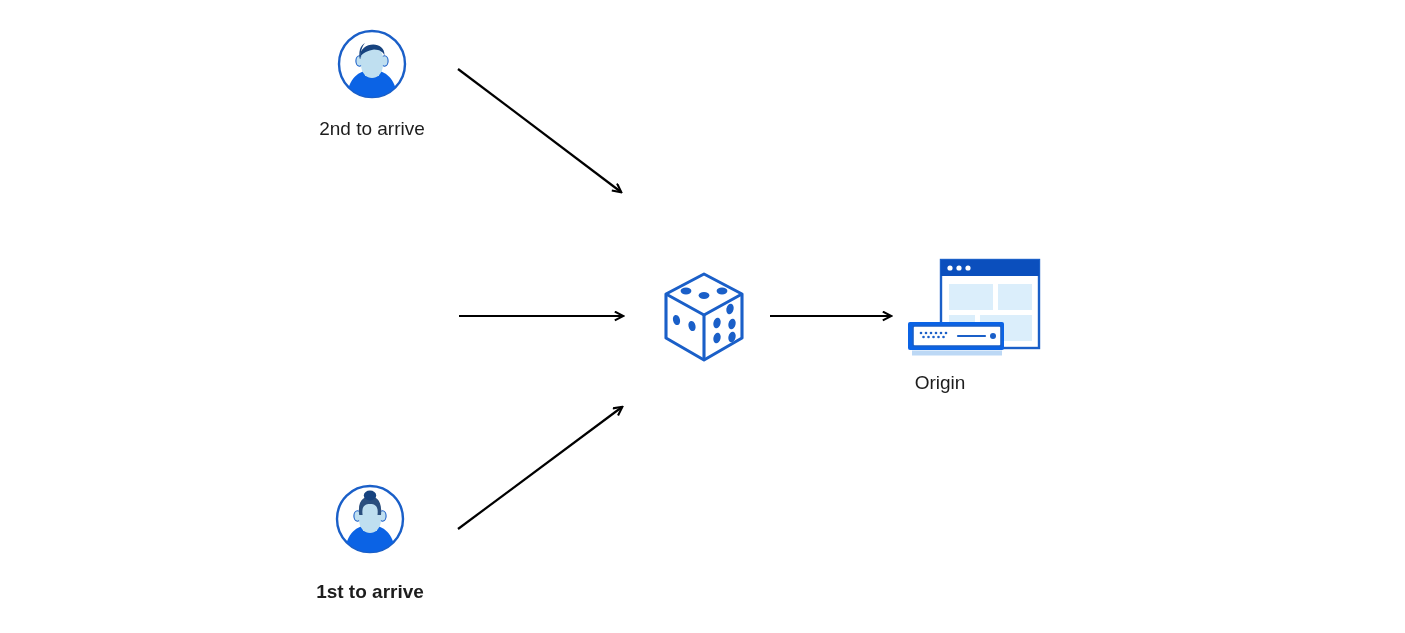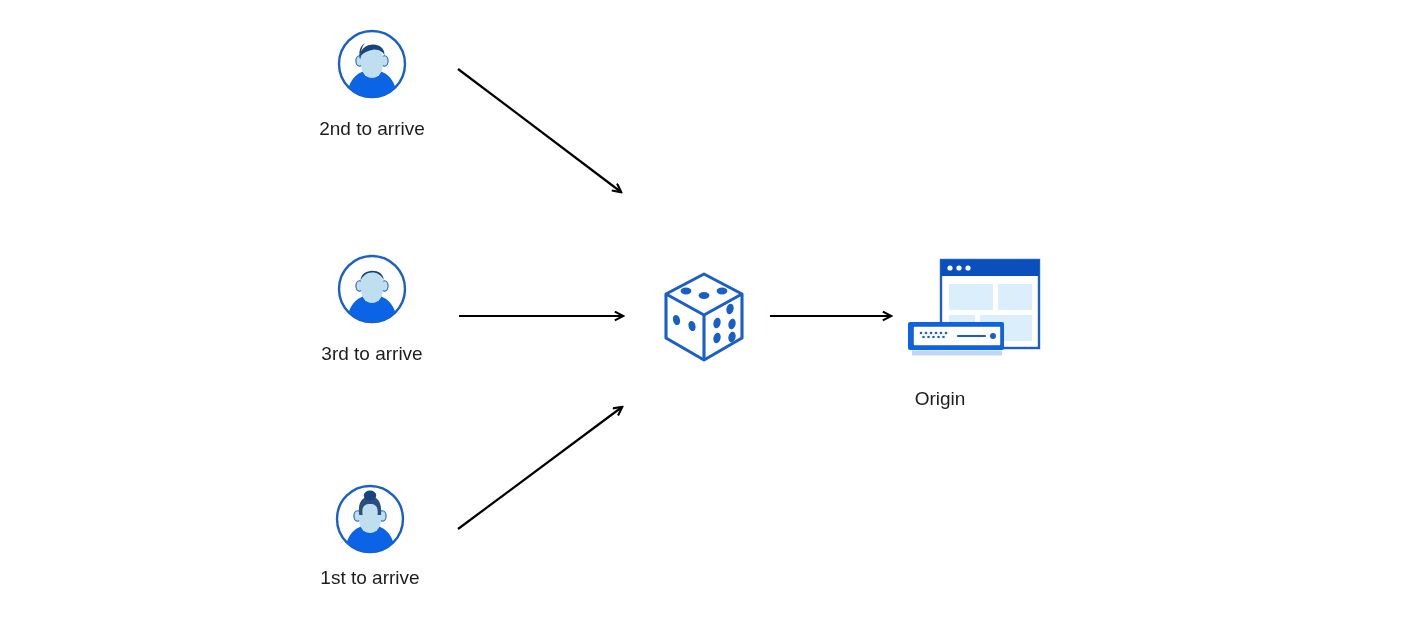--- a/index.html
+++ b/index.html
@@ -87,61 +87,41 @@
           <ellipse cx="48.5" cy="33" rx="3.6" ry="5.2" fill="#bfdff0" stroke="#1a5fc8" stroke-width="1.1"></ellipse>
           <path d="M25 30 C25 16 47 16 47 30 L47 36 C47 46 41 50 36 50 C31 50 25 46 25 36 Z" fill="#bfdff0"></path>
           <path d="M24.2 29 C23 14 49 11.5 48.5 27.5 C47.5 24.5 44 21.5 38 21.5 C32 22.6 27 24.5 24.2 29 Z" fill="#17437f"></path>
           <path d="M23.6 30.5 C22.4 20 26 16.5 29 15.2 C25.5 18.6 24.6 24 24.6 30.8 Z" fill="#17437f"></path>
         </g>
       </svg>
     </div>
     <div class="node-label" style="margin-top:17px;">2nd to arrive</div>
   </div>
 
-  <div class="node avatar-node" style="left:312px; top:253px;">
-    <div class="avatar-wrap">
-      <svg width="72" height="72" viewBox="0 0 72 72">
-        <clipPath id="cl-b">
-            <circle cx="36" cy="36" r="33"></circle>
-          </clipPath>
-        <circle cx="36" cy="36" r="33" fill="#ffffff" stroke="#1a5fc8" stroke-width="2.4"></circle>
-        <g clip-path="url(#cl-b)">
-          <path d="M36 42 C21 42 12 52 10 72 L62 72 C60 52 51 42 36 42 Z" fill="#0b63e5"></path>
-          <path d="M29 38 h14 v10 h-14 z" fill="#bfdff0"></path>
-          <path d="M30 46 q6 5 12 0 l0 -6 h-12 z" fill="#a9d4ec"></path>
-          <ellipse cx="23.5" cy="33" rx="3.6" ry="5.2" fill="#bfdff0" stroke="#1a5fc8" stroke-width="1.1"></ellipse>
-          <ellipse cx="48.5" cy="33" rx="3.6" ry="5.2" fill="#bfdff0" stroke="#1a5fc8" stroke-width="1.1"></ellipse>
-          <path d="M25 30 C25 16 47 16 47 30 L47 36 C47 46 41 50 36 50 C31 50 25 46 25 36 Z" fill="#bfdff0"></path>
-          <path d="M24.6 28 C24 14.5 48 14.5 47.6 27 C45.5 22 41 19.5 36 19.5 C31 19.5 26.6 22.5 24.6 28 Z" fill="#17437f"></path>
-        </g>
-      </svg>
-    </div>
-    <div class="node-label" style="margin-top:17px;">3rd to arrive</div>
-  </div>
 
   <div class="node avatar-node" style="left:310px; top:483px;">
     <div class="avatar-wrap">
       <svg width="72" height="72" viewBox="0 0 72 72">
         <clipPath id="cl-c">
             <circle cx="36" cy="36" r="33"></circle>
           </clipPath>
         <circle cx="36" cy="36" r="33" fill="#ffffff" stroke="#1a5fc8" stroke-width="2.4"></circle>
         <g clip-path="url(#cl-c)">
           <path d="M36 42 C21 42 12 52 10 72 L62 72 C60 52 51 42 36 42 Z" fill="#0b63e5"></path>
           <path d="M29 38 h14 v10 h-14 z" fill="#bfdff0"></path>
           <path d="M30 46 q6 5 12 0 l0 -6 h-12 z" fill="#a9d4ec"></path>
           <ellipse cx="23.5" cy="33" rx="3.6" ry="5.2" fill="#bfdff0" stroke="#1a5fc8" stroke-width="1.1"></ellipse>
           <ellipse cx="48.5" cy="33" rx="3.6" ry="5.2" fill="#bfdff0" stroke="#1a5fc8" stroke-width="1.1"></ellipse>
           <path d="M25 31 C25 17 47 17 47 31 L47 36 C47 46 41 50 36 50 C31 50 25 46 25 36 Z" fill="#bfdff0"></path>
           <path d="M25.2 32 C23.2 16 31 13.5 36 13.5 C41.5 13.5 48.5 16.5 47 32 L43.5 32 C44.5 24 42 21 36 21 C30 21 27.5 24.5 28.6 32 Z" fill="#2b4f7e"></path>
           <ellipse cx="36" cy="12.5" rx="6.2" ry="5" fill="#17437f"></ellipse>
         </g>
       </svg>
     </div>
-    <div class="node-label" style="margin-top:11px;">1st to arrive</div>
+    <div class="node-label" style="margin-top:25px;font-weight:bold;">1st to arrive</div>
   </div>
 
   <div class="node" style="left:658px; top:268px;">
     <div>
       <svg width="92" height="98" viewBox="0 0 92 98">
         <g stroke="#1a5fc8" stroke-width="3.1" fill="#ffffff" stroke-linejoin="round">
           <path d="M46 6 L84 26 L84 70 L46 92 L8 70 L8 26 Z"></path>
           <path d="M8 26 L46 47 L84 26"></path>
           <path d="M46 47 L46 92"></path>
         </g>
@@ -195,16 +175,16 @@
               <circle cx="23.5" cy="82" r="1.3"></circle>
               <circle cx="28.5" cy="82" r="1.3"></circle>
             <circle cx="33.5" cy="82" r="1.3"></circle>
               <circle cx="38.5" cy="82" r="1.3"></circle>
           </g>
           <line x1="53" y1="81" x2="80" y2="81" stroke="#1a5fc8" stroke-width="2.2" stroke-linecap="round"></line>
           <circle cx="88" cy="81" r="3" fill="#1a5fc8"></circle>
         </g>
       </svg>
     </div>
-    <div class="node-label" style="margin-top:32px; margin-left:-70px;">Origin</div>
+    <div class="node-label" style="margin-top:16px; margin-left:-70px;">Origin</div>
   </div>
 
 </div>
 
 </body></html>

